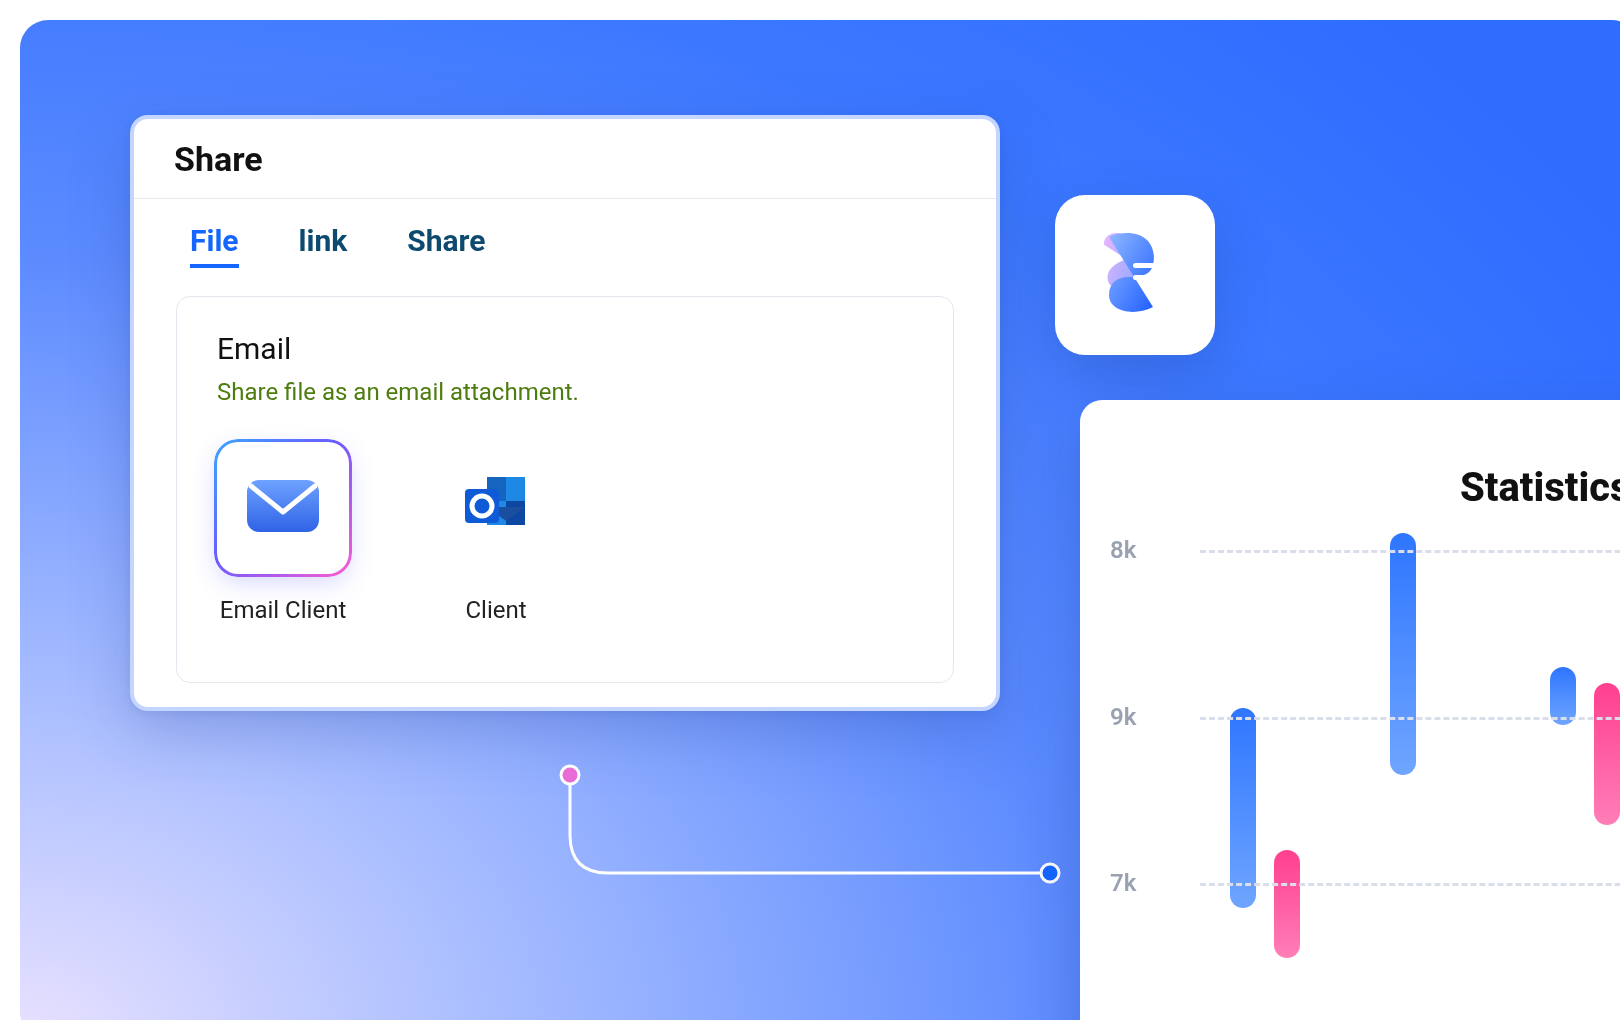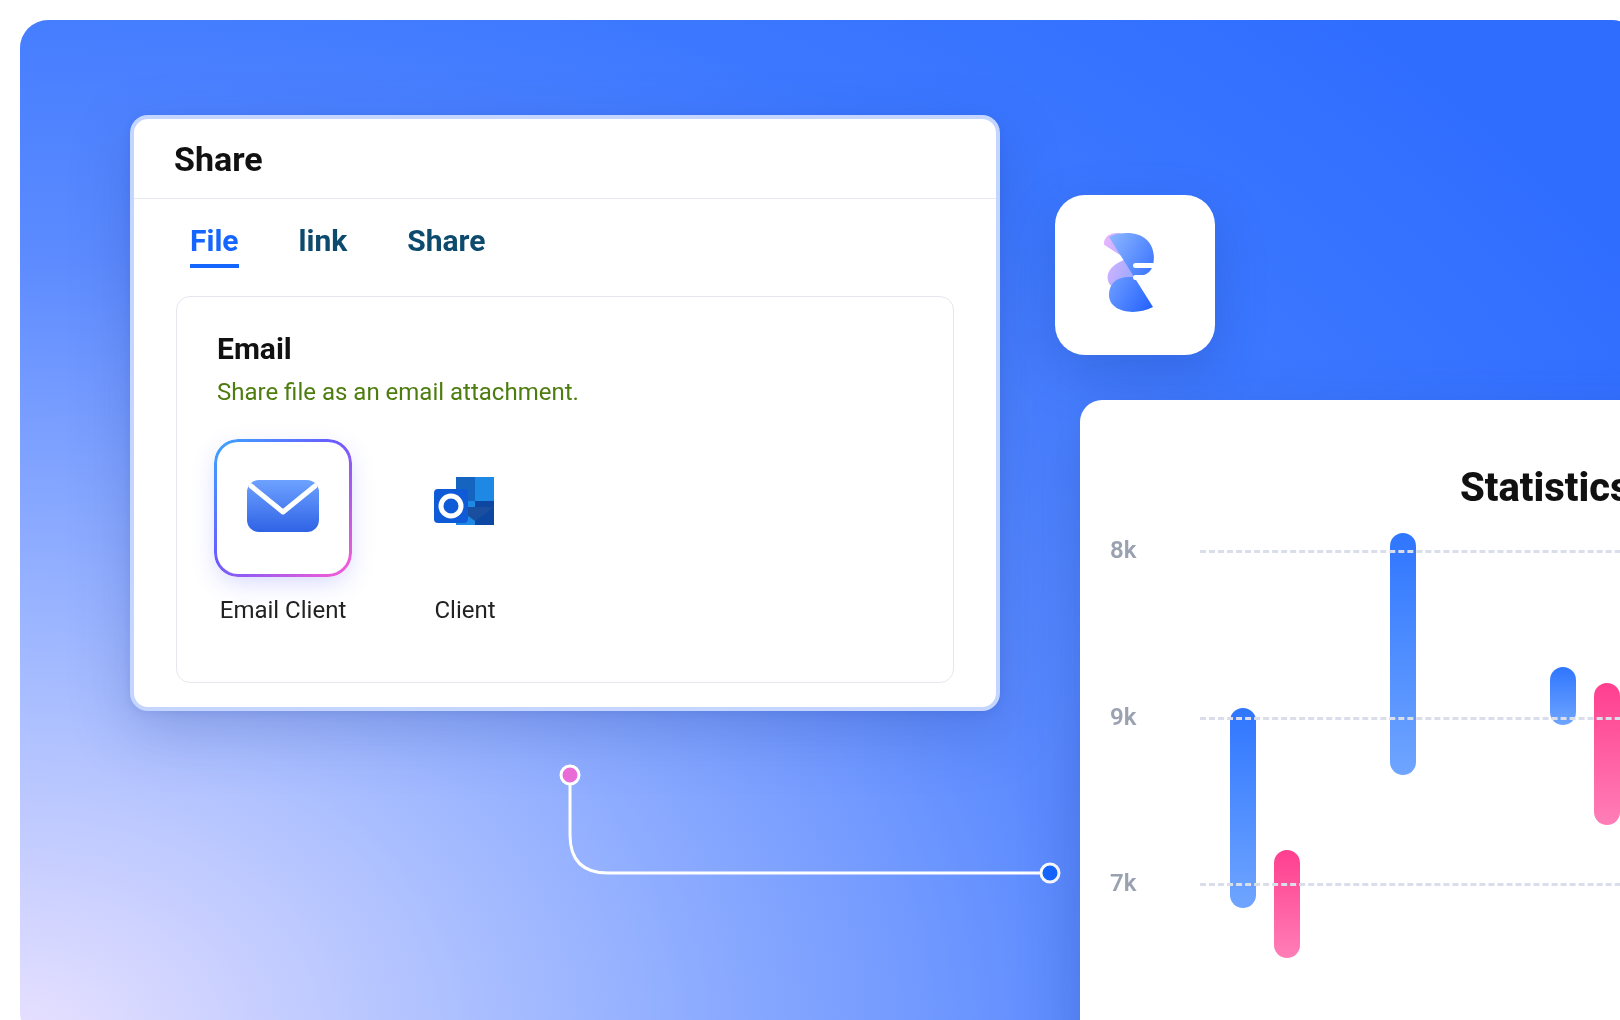--- a/index.html
+++ b/index.html
@@ -66,31 +66,31 @@
   }
 
   .option-group {
     margin: 28px 42px 0 42px;
     border: 1px solid #e4e7ee;
     border-radius: 14px;
     padding: 34px 40px 58px 40px;
   }
   .option-title {
     font-size: 30px;
-    font-weight: 700;
+    font-weight: 400;
     color: #111;
   }
   .option-desc {
     margin-top: 12px;
     font-size: 24px;
     color: #4d7c0f;
   }
   .option-items {
     display: flex;
-    gap: 50px;
+    gap: 81px;
     margin-top: 36px;
   }
   .option-item {
     display: flex;
     flex-direction: column;
     align-items: center;
     cursor: pointer;
   }
   .option-icon-tile {
     width: 132px;

